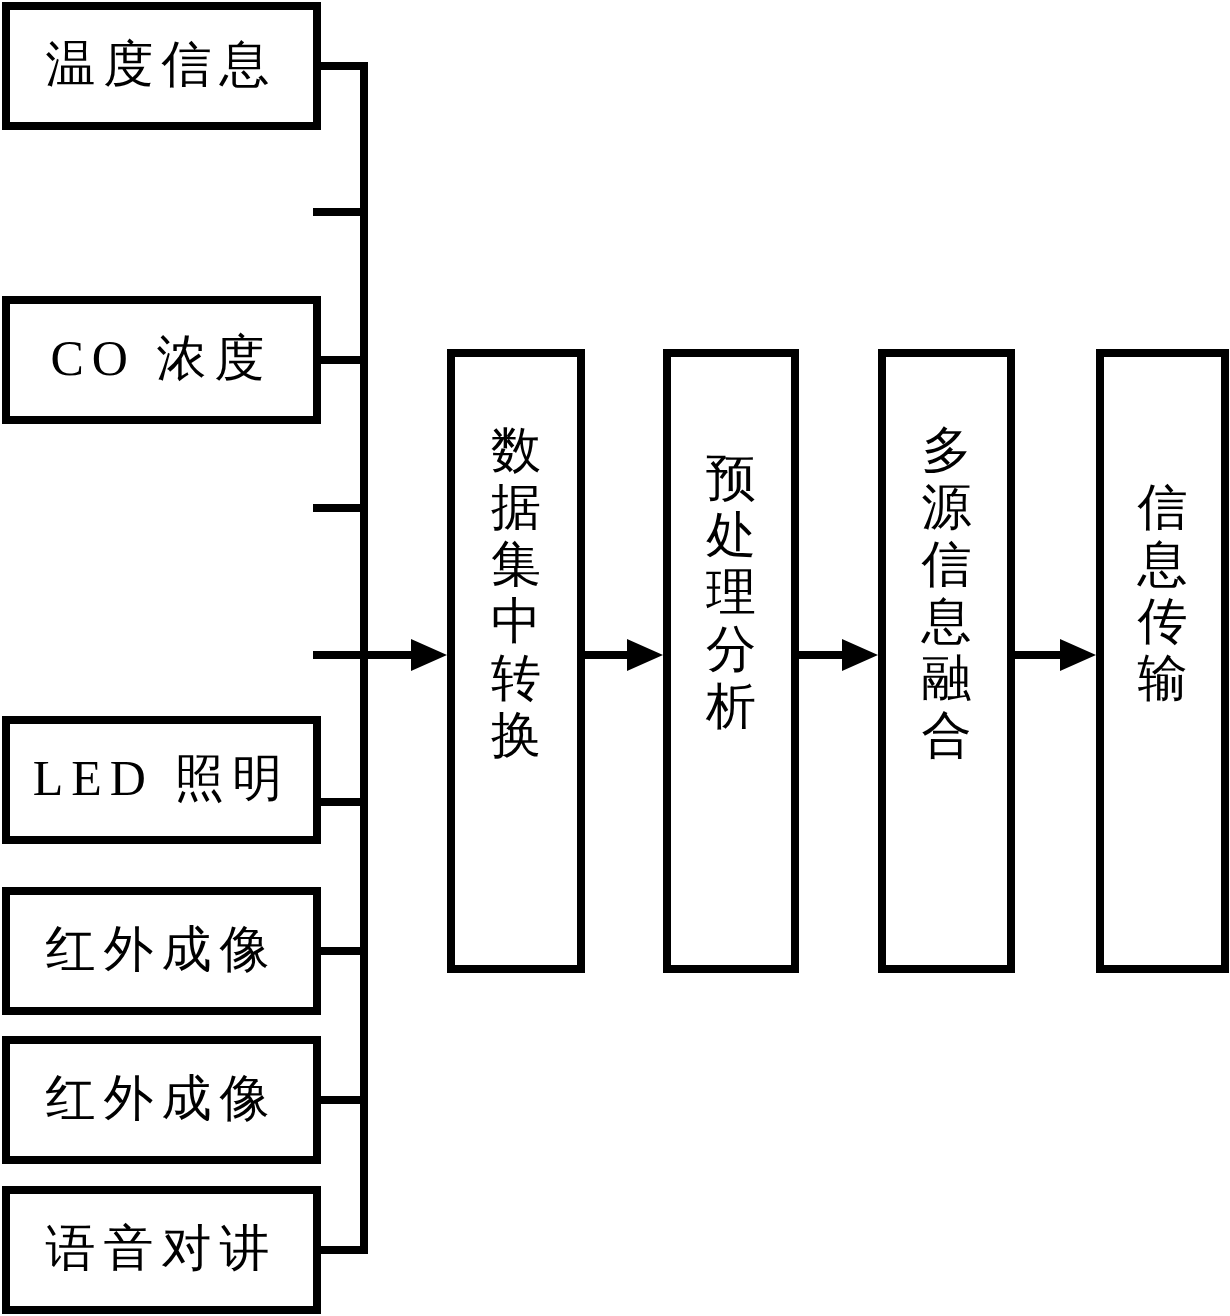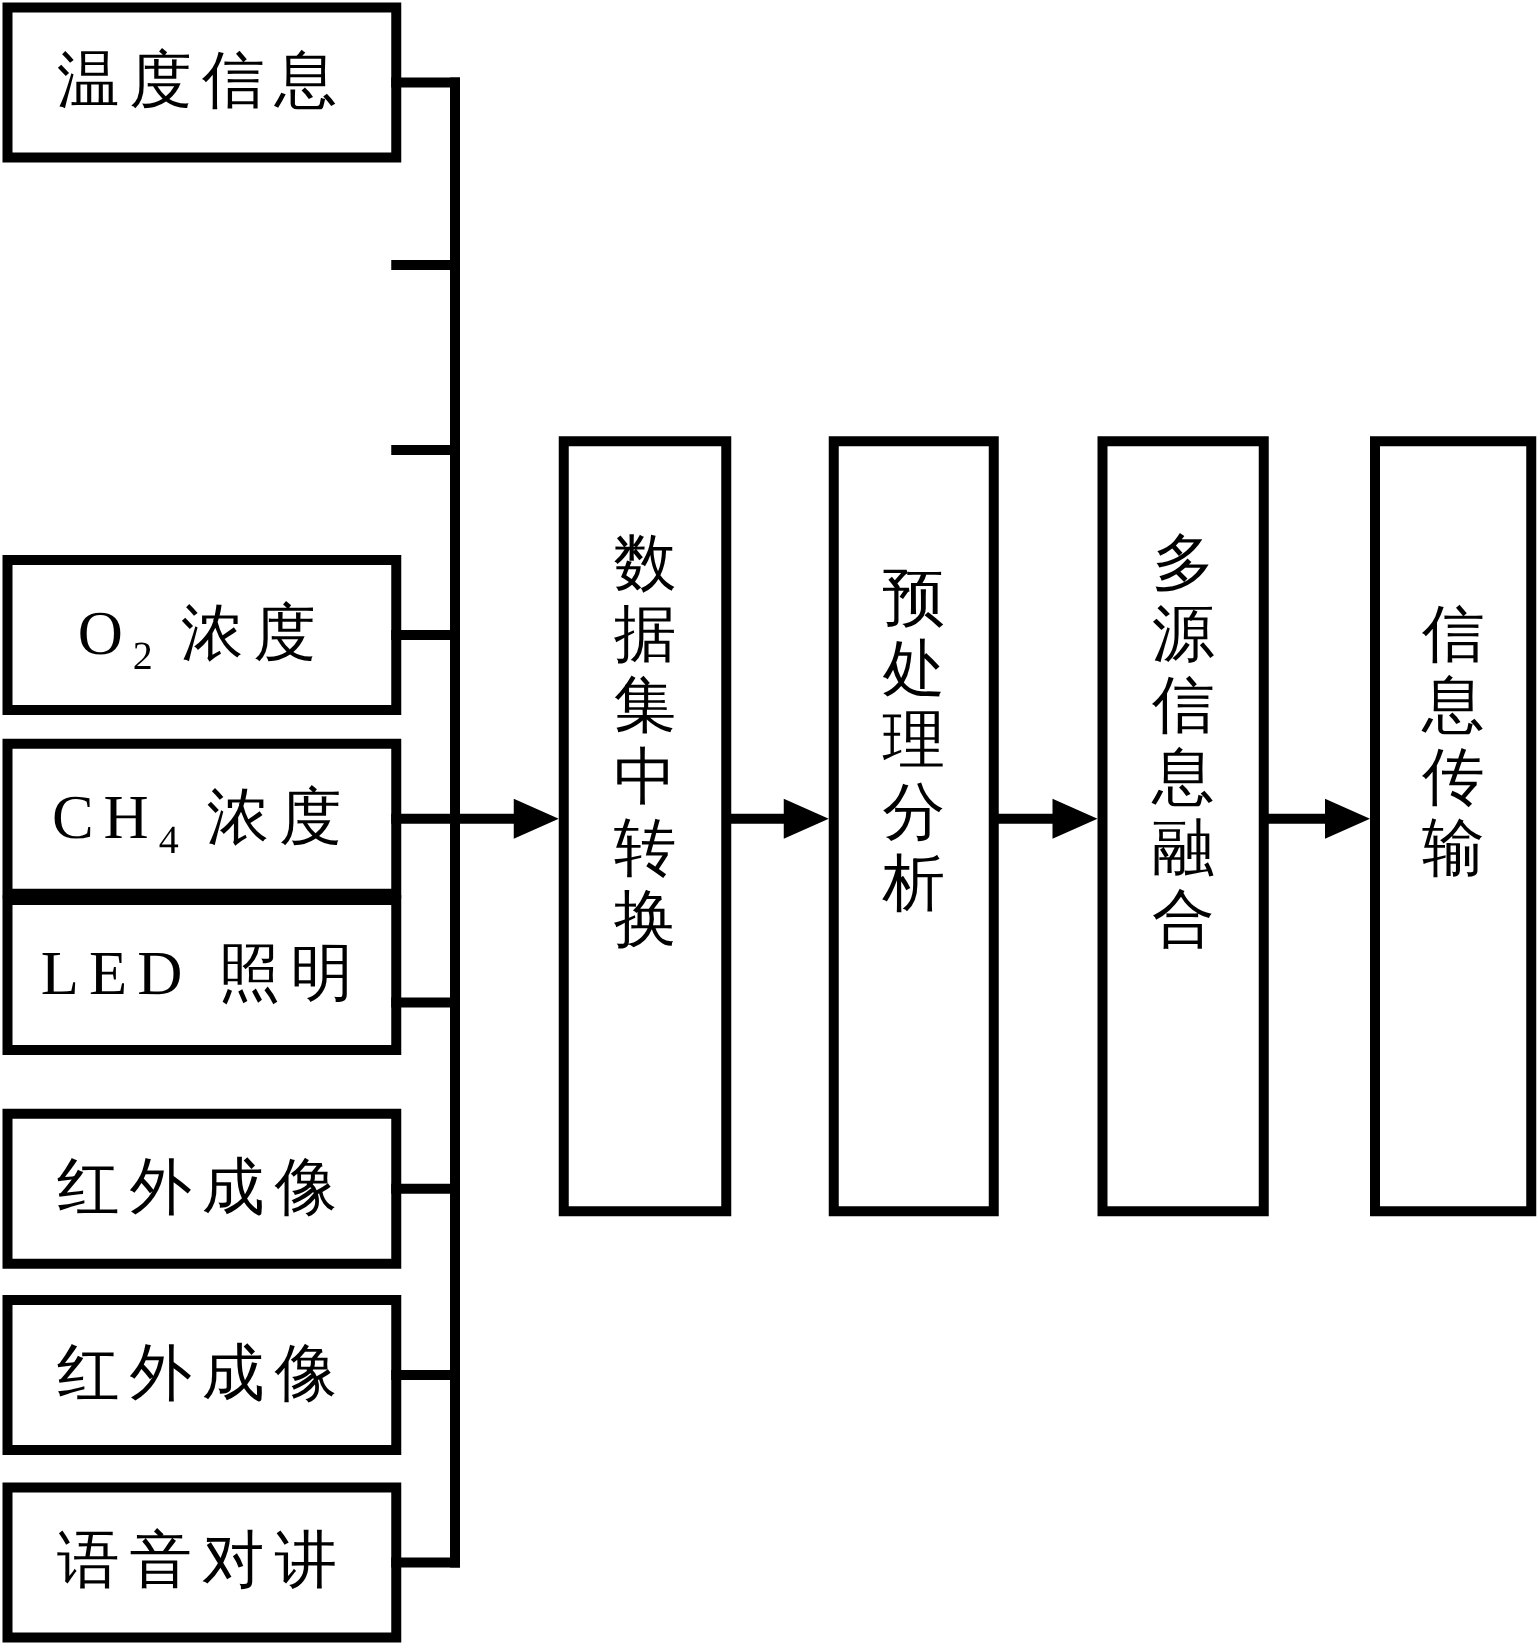--- a/index.html
+++ b/index.html
@@ -81,25 +81,22 @@
   }
 </style>
 </head>
 <body>
 
 <div id="diagram" style="--line-color: #000000; --bg-color: #ffffff;">
 
   <div class="box src-box" style="top:2px">
     <span class="src-label"><span>温度信息</span><span class="sub"></span><span></span></span>
   </div>
-  <div class="box src-box" style="top:444px">
-    <span class="src-label"><span>O</span><span class="sub">2</span><span> 浓度</span></span>
-  </div>
-  <div class="box src-box" style="top:591px">
-    <span class="src-label"><span>CH</span><span class="sub">4</span><span> 浓度</span></span>
+  <div class="box src-box" style="top:296px">
+    <span class="src-label"><span>CO 浓度</span><span class="sub"></span><span></span></span>
   </div>
   <div class="box src-box" style="top:716px">
     <span class="src-label"><span>LED 照明</span><span class="sub"></span><span></span></span>
   </div>
   <div class="box src-box" style="top:887px">
     <span class="src-label"><span>红外成像</span><span class="sub"></span><span></span></span>
   </div>
   <div class="box src-box" style="top:1186px">
     <span class="src-label"><span>语音对讲</span><span class="sub"></span><span></span></span>
   </div>

